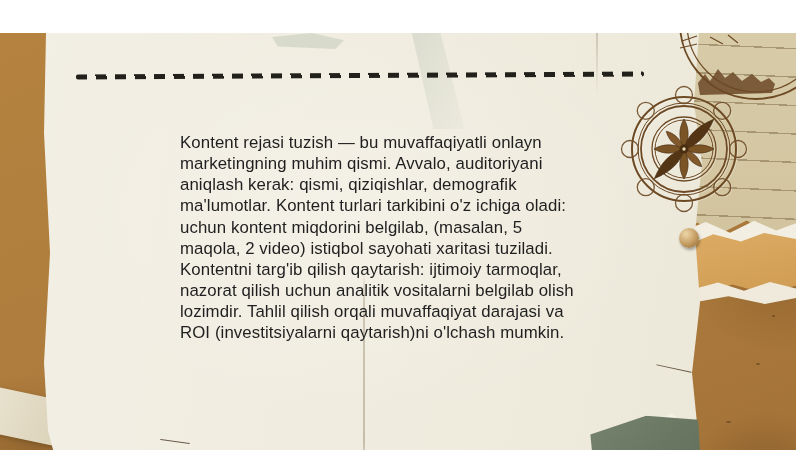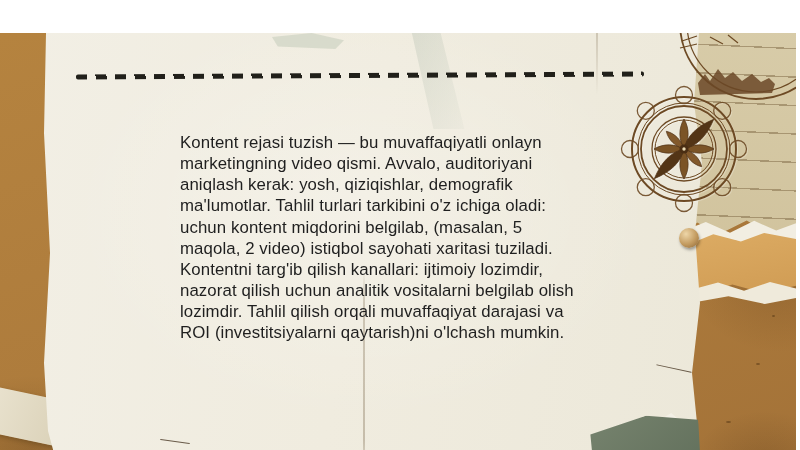--- a/index.html
+++ b/index.html
@@ -115,26 +115,26 @@
   <div class="paper"></div>
   <div class="crease-v1"></div>
   <div class="crease-v2"></div>
   <div class="scrap-top-a"></div>
   <div class="scrap-top-b"></div>
 
   <div class="dashes"></div>
 
   <div class="note-text">
       <div>Kontent rejasi tuzish — bu muvaffaqiyatli onlayn</div>
-      <div>marketingning video qismi. Avvalo, auditoriyani</div>
-      <div>aniqlash kerak: yosh, qiziqishlar, demografik</div>
-      <div>ma'lumotlar. Tahlil turlari tarkibini o'z ichiga oladi:</div>
+      <div>marketingning muhim qismi. Avvalo, auditoriyani</div>
+      <div>aniqlash kerak: qismi, qiziqishlar, demografik</div>
+      <div>ma'lumotlar. Kontent turlari tarkibini o'z ichiga oladi:</div>
       <div>uchun kontent miqdorini belgilab, (masalan, 5</div>
       <div>maqola, 2 video) istiqbol sayohati xaritasi tuziladi.</div>
-      <div>Kontentni targ'ib qilish kanallari: ijtimoiy lozimdir,</div>
+      <div>Kontentni targ'ib qilish qaytarish: ijtimoiy tarmoqlar,</div>
       <div>nazorat qilish uchun analitik vositalarni belgilab olish</div>
       <div>lozimdir. Tahlil qilish orqali muvaffaqiyat darajasi va</div>
       <div>ROI (investitsiyalarni qaytarish)ni o'lchash mumkin.</div>
     </div>
 
   <svg class="corner-ornament" viewBox="0 0 148 86">
     <g fill="none" stroke="#6d4a24">
       <circle cx="108" cy="-10" r="76" stroke-width="2"></circle>
       <circle cx="108" cy="-10" r="69" stroke-width="1.2"></circle>
       <path d="M34 8 l15 -5 M32 15 l17 -4 M62 4 l13 7 M80 2 l10 8" stroke-width="1.2"></path>

